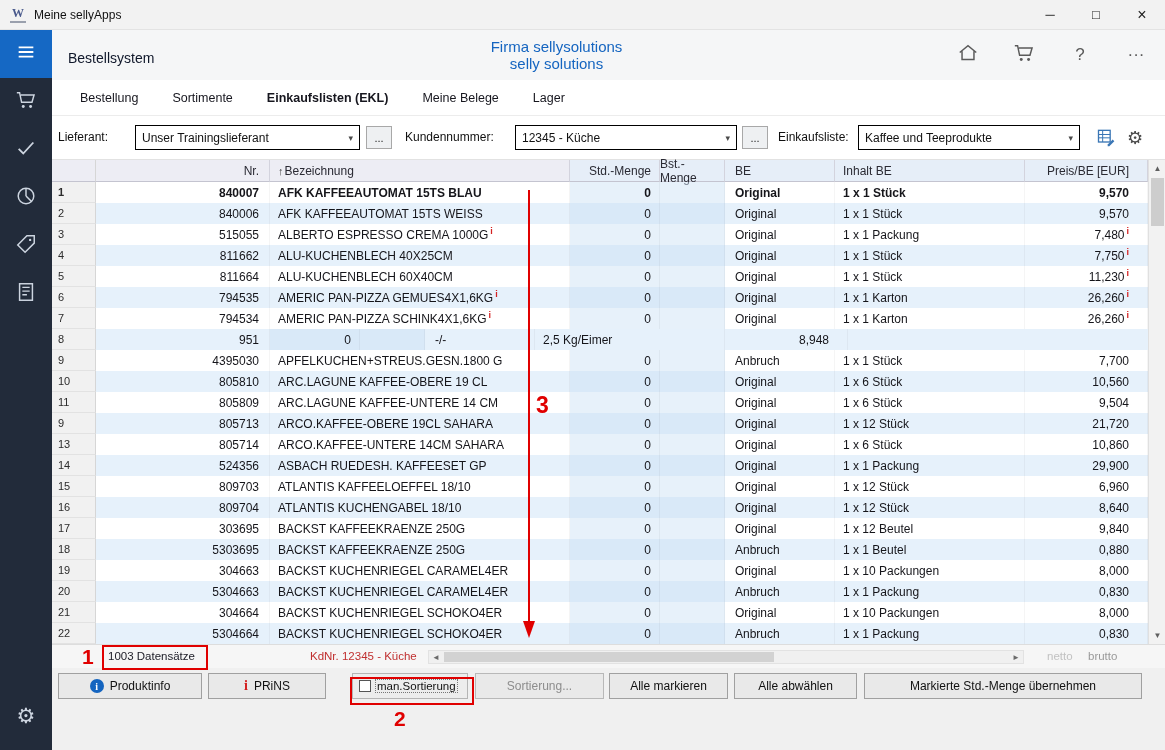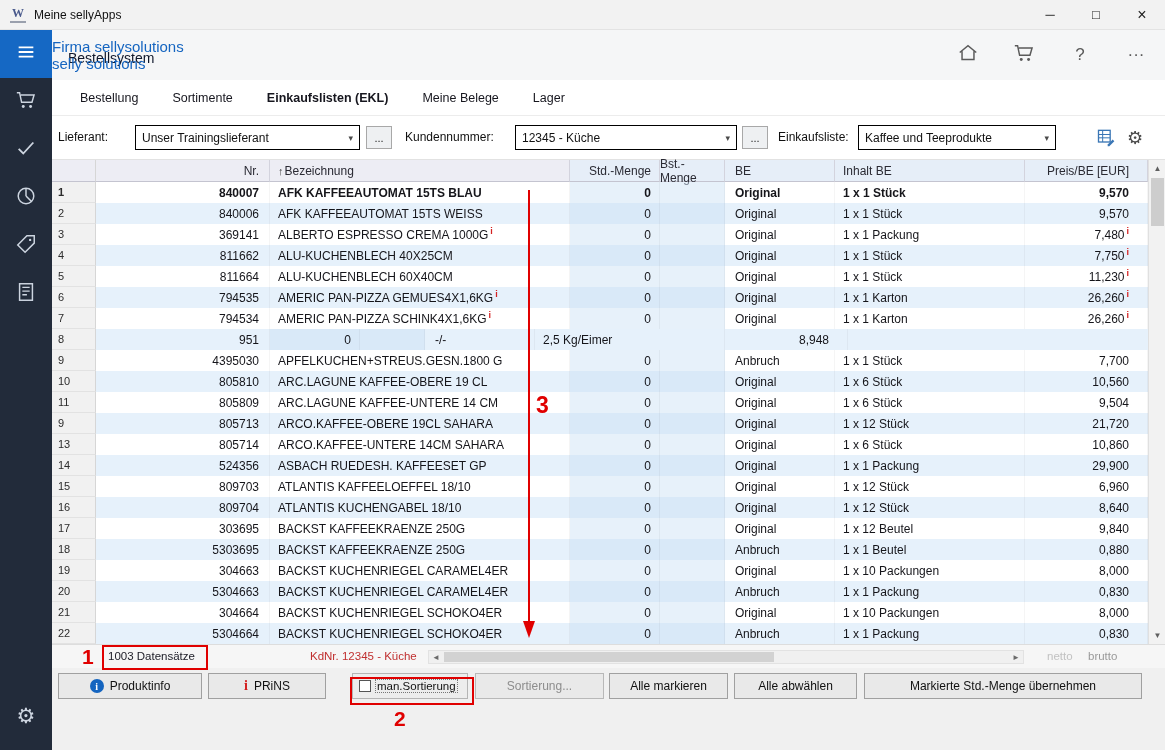--- a/index.html
+++ b/index.html
@@ -21,21 +21,21 @@
   .menu-btn { width: 52px; height: 48px; background: #1568c4; display: flex; align-items: center; justify-content: center; }
   .side-icon { width: 52px; height: 48px; display: flex; align-items: center; justify-content: center; color: #cdd5e0; }
   .side-icon svg { width: 22px; height: 22px; }
   .side-gear { margin-top: auto; margin-bottom: 10px; font-size: 21px; color: #cdd5e0; }
 
   
   .main { width: 1113px; display: flex; flex-direction: column; background: #fff; position: relative; }
 
   .app-header { height: 50px; background: #f5f6f7; display: flex; align-items: center; position: relative; flex-shrink: 0; }
   .app-title { margin-left: 16px; font-size: 14px; font-weight: normal; color: #0f172a; margin-top: 6px; }
-  .company-block { position: absolute; left: 0; right: 104px; pointer-events: none; }
+  .company-block { position: absolute; left: 0; right: 104px; text-align: center; pointer-events: none; }
   .company-main { font-size: 15px; color: #1565c0; }
   .company-sub { font-size: 15px; color: #1565c0; }
   .header-icons { margin-left: auto; display: flex; align-items: center; gap: 26px; margin-right: 14px; color: #5a5a5a; }
   .hicon { width: 30px; height: 30px; display: flex; align-items: center; justify-content: center; }
   .hicon svg { width: 22px; height: 22px; }
   .hicon.txt { font-size: 17px; color: #5a5a5a; }
 
   .tabbar { height: 36px; background: #fff; display: flex; align-items: center; gap: 34px; padding-left: 28px; border-bottom: 1px solid #ececec; flex-shrink: 0; }
   .tab { font-size: 12.5px; color: #16161e; cursor: default; }
   .tab.active { font-weight: bold; }
@@ -204,21 +204,21 @@
         <div class="dots-btn" style="left:314px">...</div>
 
         <span class="flabel" style="left:353px">Kundennummer:</span>
         <div class="combo" style="left:463px;width:222px">
           <span>12345 - Küche</span>
           <span class="arr">▾</span>
         </div>
         <div class="dots-btn" style="left:690px">...</div>
 
         <span class="flabel" style="left:726px">Einkaufsliste:</span>
-        <div class="combo" style="left:806px;width:198px">
+        <div class="combo" style="left:806px;width:222px">
           <span>Kaffee und Teeprodukte</span>
           <span class="arr">▾</span>
         </div>
         <div class="ekl-icon" style="left:1043px">
           <span><svg width="20" height="20" viewBox="0 0 24 24">
                 <rect x="3" y="4" width="14" height="14" fill="none" stroke="#3a76b5" stroke-width="1.6"></rect>
                 <path d="M3 9h14M3 13h14M8 4v14" stroke="#3a76b5" stroke-width="1.2" fill="none"></path>
                 <path d="M14 21l6-6 2 2-6 6h-2z" fill="#3a76b5"></path>
               </svg></span>
         </div>
@@ -269,21 +269,21 @@
           <div class="td c-nr">840006</div>
           <div class="td c-bez">AFK KAFFEEAUTOMAT 15TS WEISS</div>
           <div class="td c-std">0</div>
           <div class="td c-bst"></div>
           <div class="td c-be">Original</div>
           <div class="td c-inh">1 x 1 Stück</div>
           <div class="td c-pr">9,570</div>
         </div>
             <div class="trow">
           <div class="td c-n">3</div>
-          <div class="td c-nr">369141</div>
+          <div class="td c-nr">515055</div>
           <div class="td c-bez">ALBERTO ESPRESSO CREMA 1000G<sup class="iflag">i</sup></div>
           <div class="td c-std">0</div>
           <div class="td c-bst"></div>
           <div class="td c-be">Original</div>
           <div class="td c-inh">1 x 1 Packung</div>
           <div class="td c-pr">7,480<sup class="iflag">i</sup></div>
         </div>
             <div class="trow alt">
           <div class="td c-n">4</div>
           <div class="td c-nr">811662</div>

